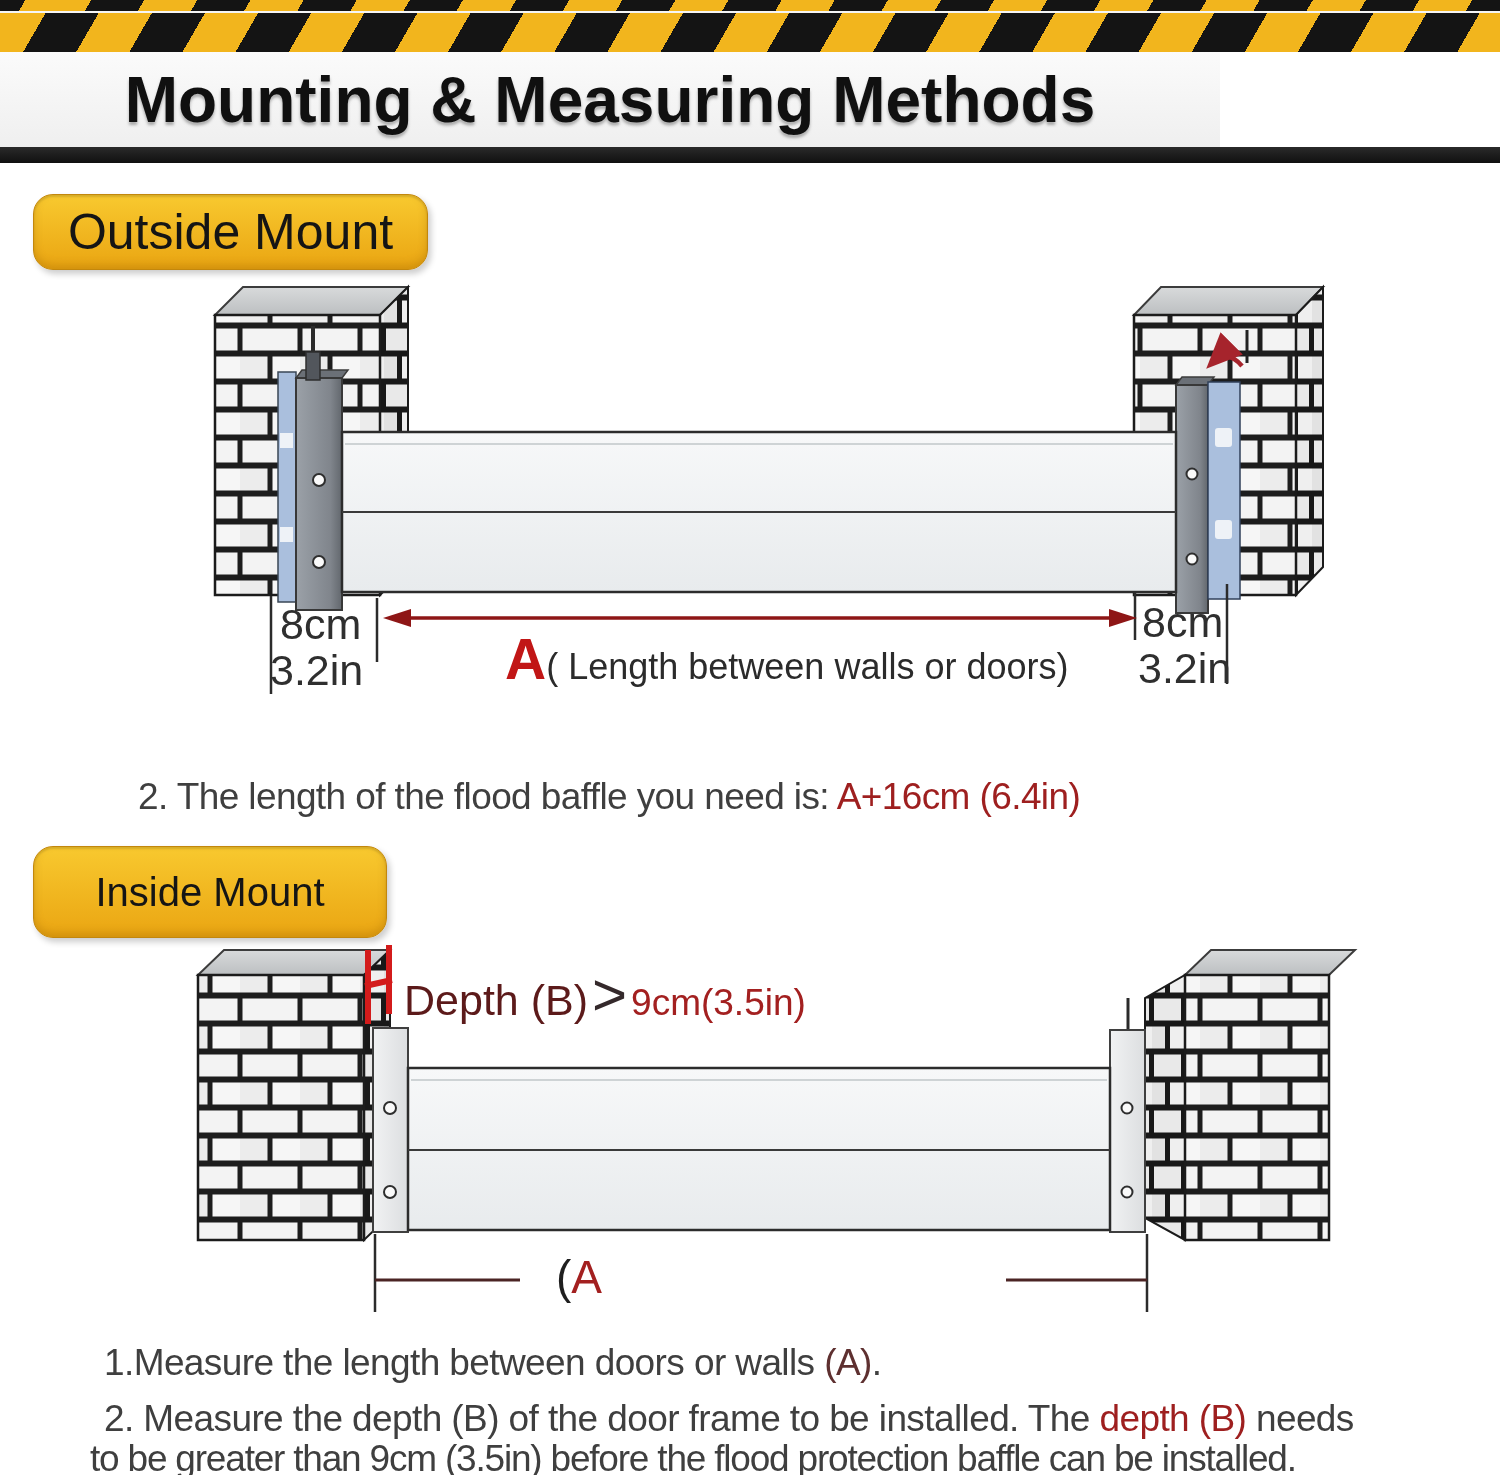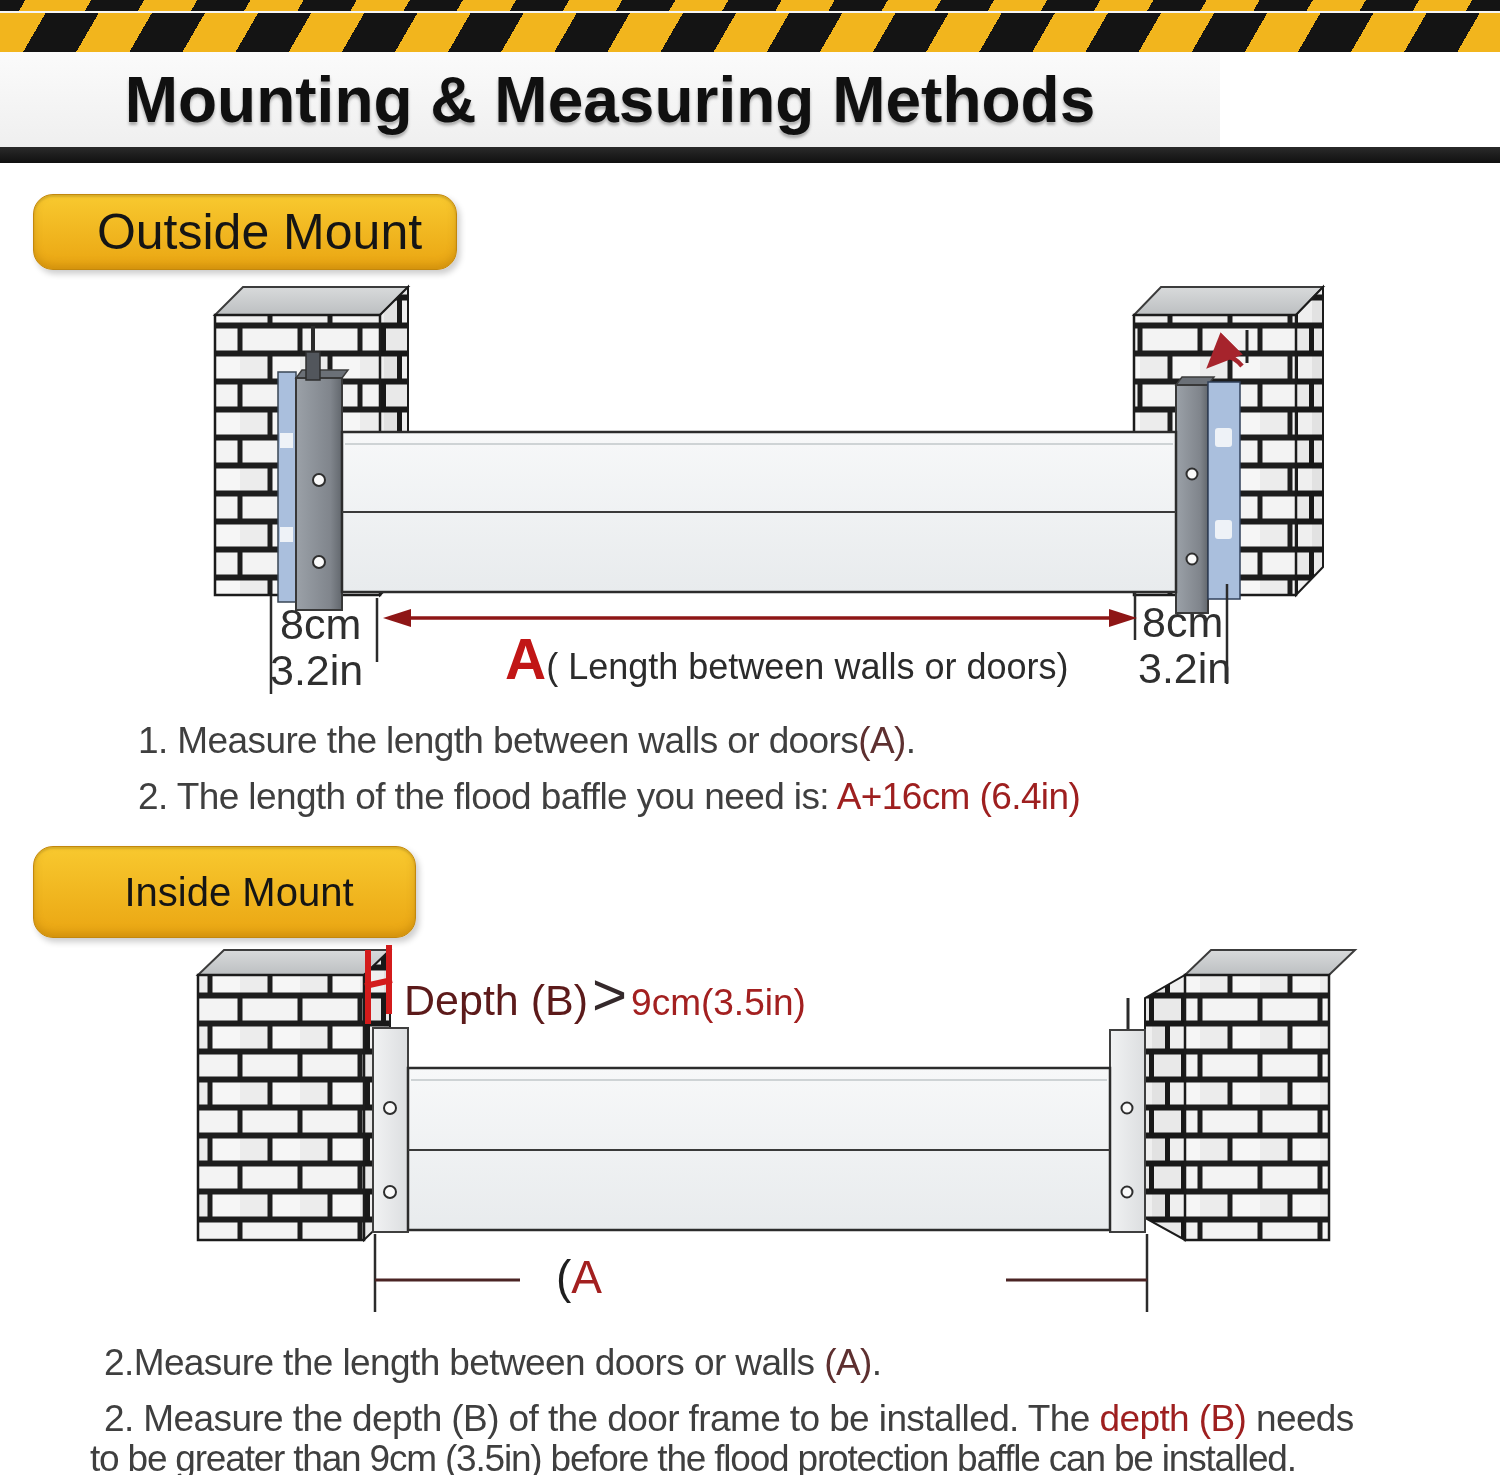--- a/index.html
+++ b/index.html
@@ -17,21 +17,21 @@
         display:flex;align-items:center;justify-content:center;}
   .pagetitle{font-size:64px;font-weight:bold;color:#101010;letter-spacing:0px;
         text-shadow:0 3px 3px rgba(110,110,110,.55), 0 1px 0 #fff;}
   .blackbar{position:absolute;left:0;top:147px;width:1500px;height:16px;
         background:linear-gradient(180deg,#2a2a2a,#101010);}
 
   
   .badge{position:absolute;background:linear-gradient(180deg,#f8c92f,#eaa512);
         border:1px solid #c3870c;border-radius:20px;
         box-shadow:3px 4px 6px rgba(0,0,0,.20), inset 0 -4px 8px rgba(150,95,0,.30), inset 0 2px 2px rgba(0,0,0,.12);
-        display:flex;align-items:center;justify-content:center;color:#151515;padding-left:29px;}
+        display:flex;align-items:center;justify-content:center;color:#151515;}
   .badge.outside{left:33px;top:194px;width:393px;height:74px;font-size:50px;}
   .badge.inside{left:33px;top:846px;width:352px;height:90px;font-size:40px;}
 
   
   .diagram{position:absolute;left:0;}
   #svg-outside{top:270px;}
   #svg-inside{top:940px;}
 
   
   .dimnum{position:absolute;font-size:43px;color:#2f2f2f;white-space:nowrap;}
@@ -158,23 +158,20 @@
 
   <div class="dimnum" style="left:280px;top:600px;">8cm</div>
   <div class="dimnum" style="left:270px;top:646px;">3.2in</div>
   <div class="dimnum" style="left:1142px;top:598px;">8cm</div>
   <div class="dimnum" style="left:1138px;top:644px;">3.2in</div>
   <div class="alabel">
     <span class="bigA">A</span>
     <span class="rest">( Length between walls or doors)</span>
   </div>
 
-  <div class="step" style="left:138px;top:720px;">
-    <span>1. Measure the length between walls or doors</span><span class="em1">(A)</span><span>.</span>
-  </div>
   <div class="step" style="left:138px;top:776px;">
     <span>2. The length of the flood baffle you need is: </span><span class="em2">A+16cm (6.4in)</span>
   </div>
 
   <svg id="svg-inside" class="diagram" width="1500" height="440" viewBox="0 0 1500 440">
     <defs>
       <pattern id="brickF2" width="60" height="56" patternUnits="userSpaceOnUse">
         <rect width="60" height="56" fill="#1d1d1d"></rect>
         <rect x="2.5" y="2.5" width="55" height="22" fill="#f3f3f3"></rect>
         <rect x="-27.5" y="30.5" width="55" height="22" fill="#ececec"></rect>
@@ -249,21 +246,21 @@
     <span class="pre">Depth (B) </span>
     <span class="gt">&gt;</span>
     <span class="val">9cm(3.5in)</span>
   </div>
   <div class="lenlabel">
     <span class="blk">(</span>
       <span class="red">A</span>
   </div>
 
   <div class="step" style="left:104px;top:1342px;">
-    <span>2.Measure the length between doors or walls </span><span class="em1">(A)</span><span>.</span>
+    <span>1.Measure the length between doors or walls </span><span class="em1">(A)</span><span>.</span>
   </div>
   <div class="step" style="left:104px;top:1398px;">
     <span>2. Measure the depth (B) of the door frame to be installed. The </span><span class="em2">depth (B)</span><span> needs</span>
   </div>
   <div class="step tight" style="left:90px;top:1438px;">
     <span>to be greater than 9cm (3.5in) before the flood protection baffle can be installed.</span>
   </div>
 
 </div>
 

